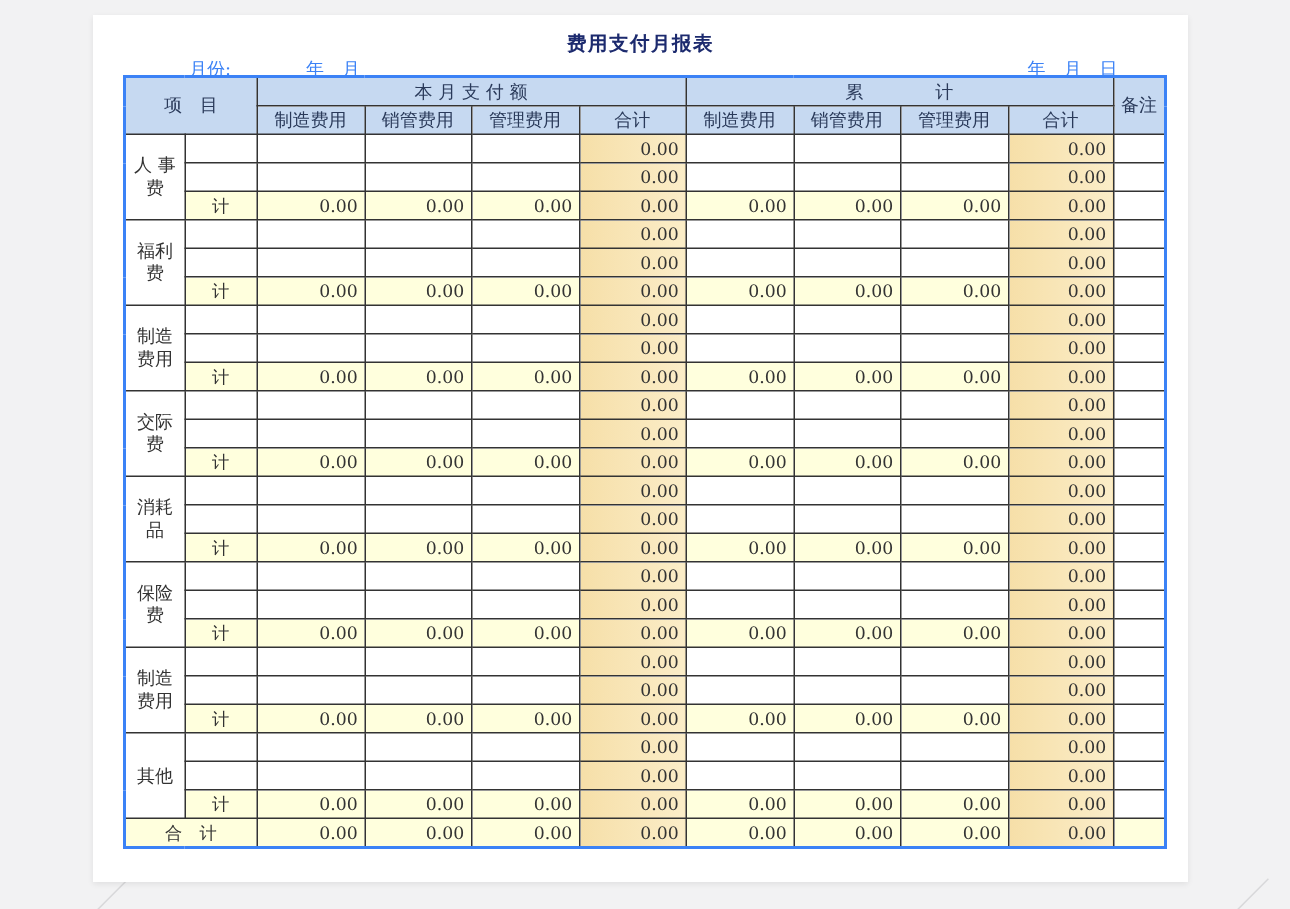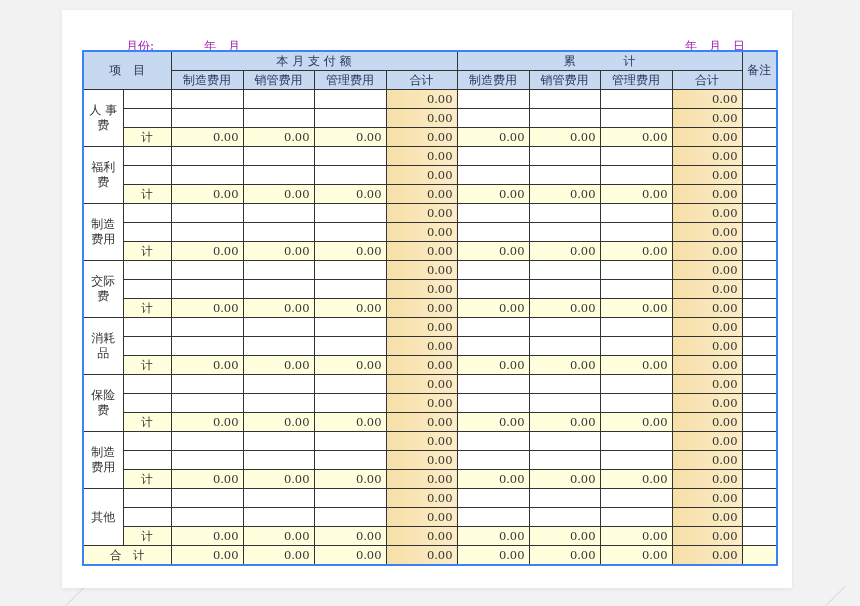--- a/index.html
+++ b/index.html
@@ -3,39 +3,40 @@
 <meta charset="utf-8">
 <style>
   html,body{margin:0;padding:0;}
   body{width:860px;height:606px;background:#f2f2f3;position:relative;overflow:hidden;
        font-family:"DejaVu Serif","Liberation Serif",serif;}
   .deco{position:absolute;width:30px;height:1px;background:#d8d8da;transform:rotate(-45deg);}
   .card{position:absolute;left:62px;top:10px;width:730px;height:578px;background:#fff;
         box-shadow:0 1px 4px rgba(0,0,0,0.08);}
   .title{position:absolute;left:0;right:0;top:10px;text-align:center;font-size:13px;font-weight:bold;
          color:#1c2a6e;letter-spacing:1px;font-family:"DejaVu Sans","Liberation Sans",sans-serif;}
-  .meta{position:absolute;font-size:12px;color:#a21caf;}
+  .meta{position:absolute;font-size:12px;color:#3b82f6;}
   table{position:absolute;left:20px;top:40px;border-collapse:collapse;table-layout:fixed;
         border:2px solid #3b82f6;}
   td{border:1px solid #333;height:18px;padding:0 4px;font-size:11.5px;color:#333;
      overflow:hidden;white-space:nowrap;}
   td.num{text-align:right;}
   .hdr{background:#c6d9f1;text-align:center;color:#2a3a5a;font-size:12px;}
   .sub{background:#ffffdd;}
   .tot{background:linear-gradient(to right,#f6dfa8,#fbedc8);}
   .cat{text-align:center;white-space:normal;line-height:15px;font-size:12px;padding:0 2px;}
   .ji{text-align:center;}
 </style>
 </head>
 <body>
 
 <div class="deco" style="left:60px;top:596px;"></div>
 <div class="deco" style="left:820px;top:596px;"></div>
 
 <div class="card">
+  <div class="title">费用支付月报表</div>
   <div class="meta" style="left:64px;top:28px;">月份:</div>
   <div class="meta" style="left:142px;top:28px;font-family:Liberation Mono, monospace;">年　月</div>
   <div class="meta" style="left:610px;top:28px;margin-left:13px;">年　月　日</div>
 
   <table>
     <colgroup>
       <col style="width:40px">
         <col style="width:48px">
       <col style="width:72px">
         <col style="width:71px">

